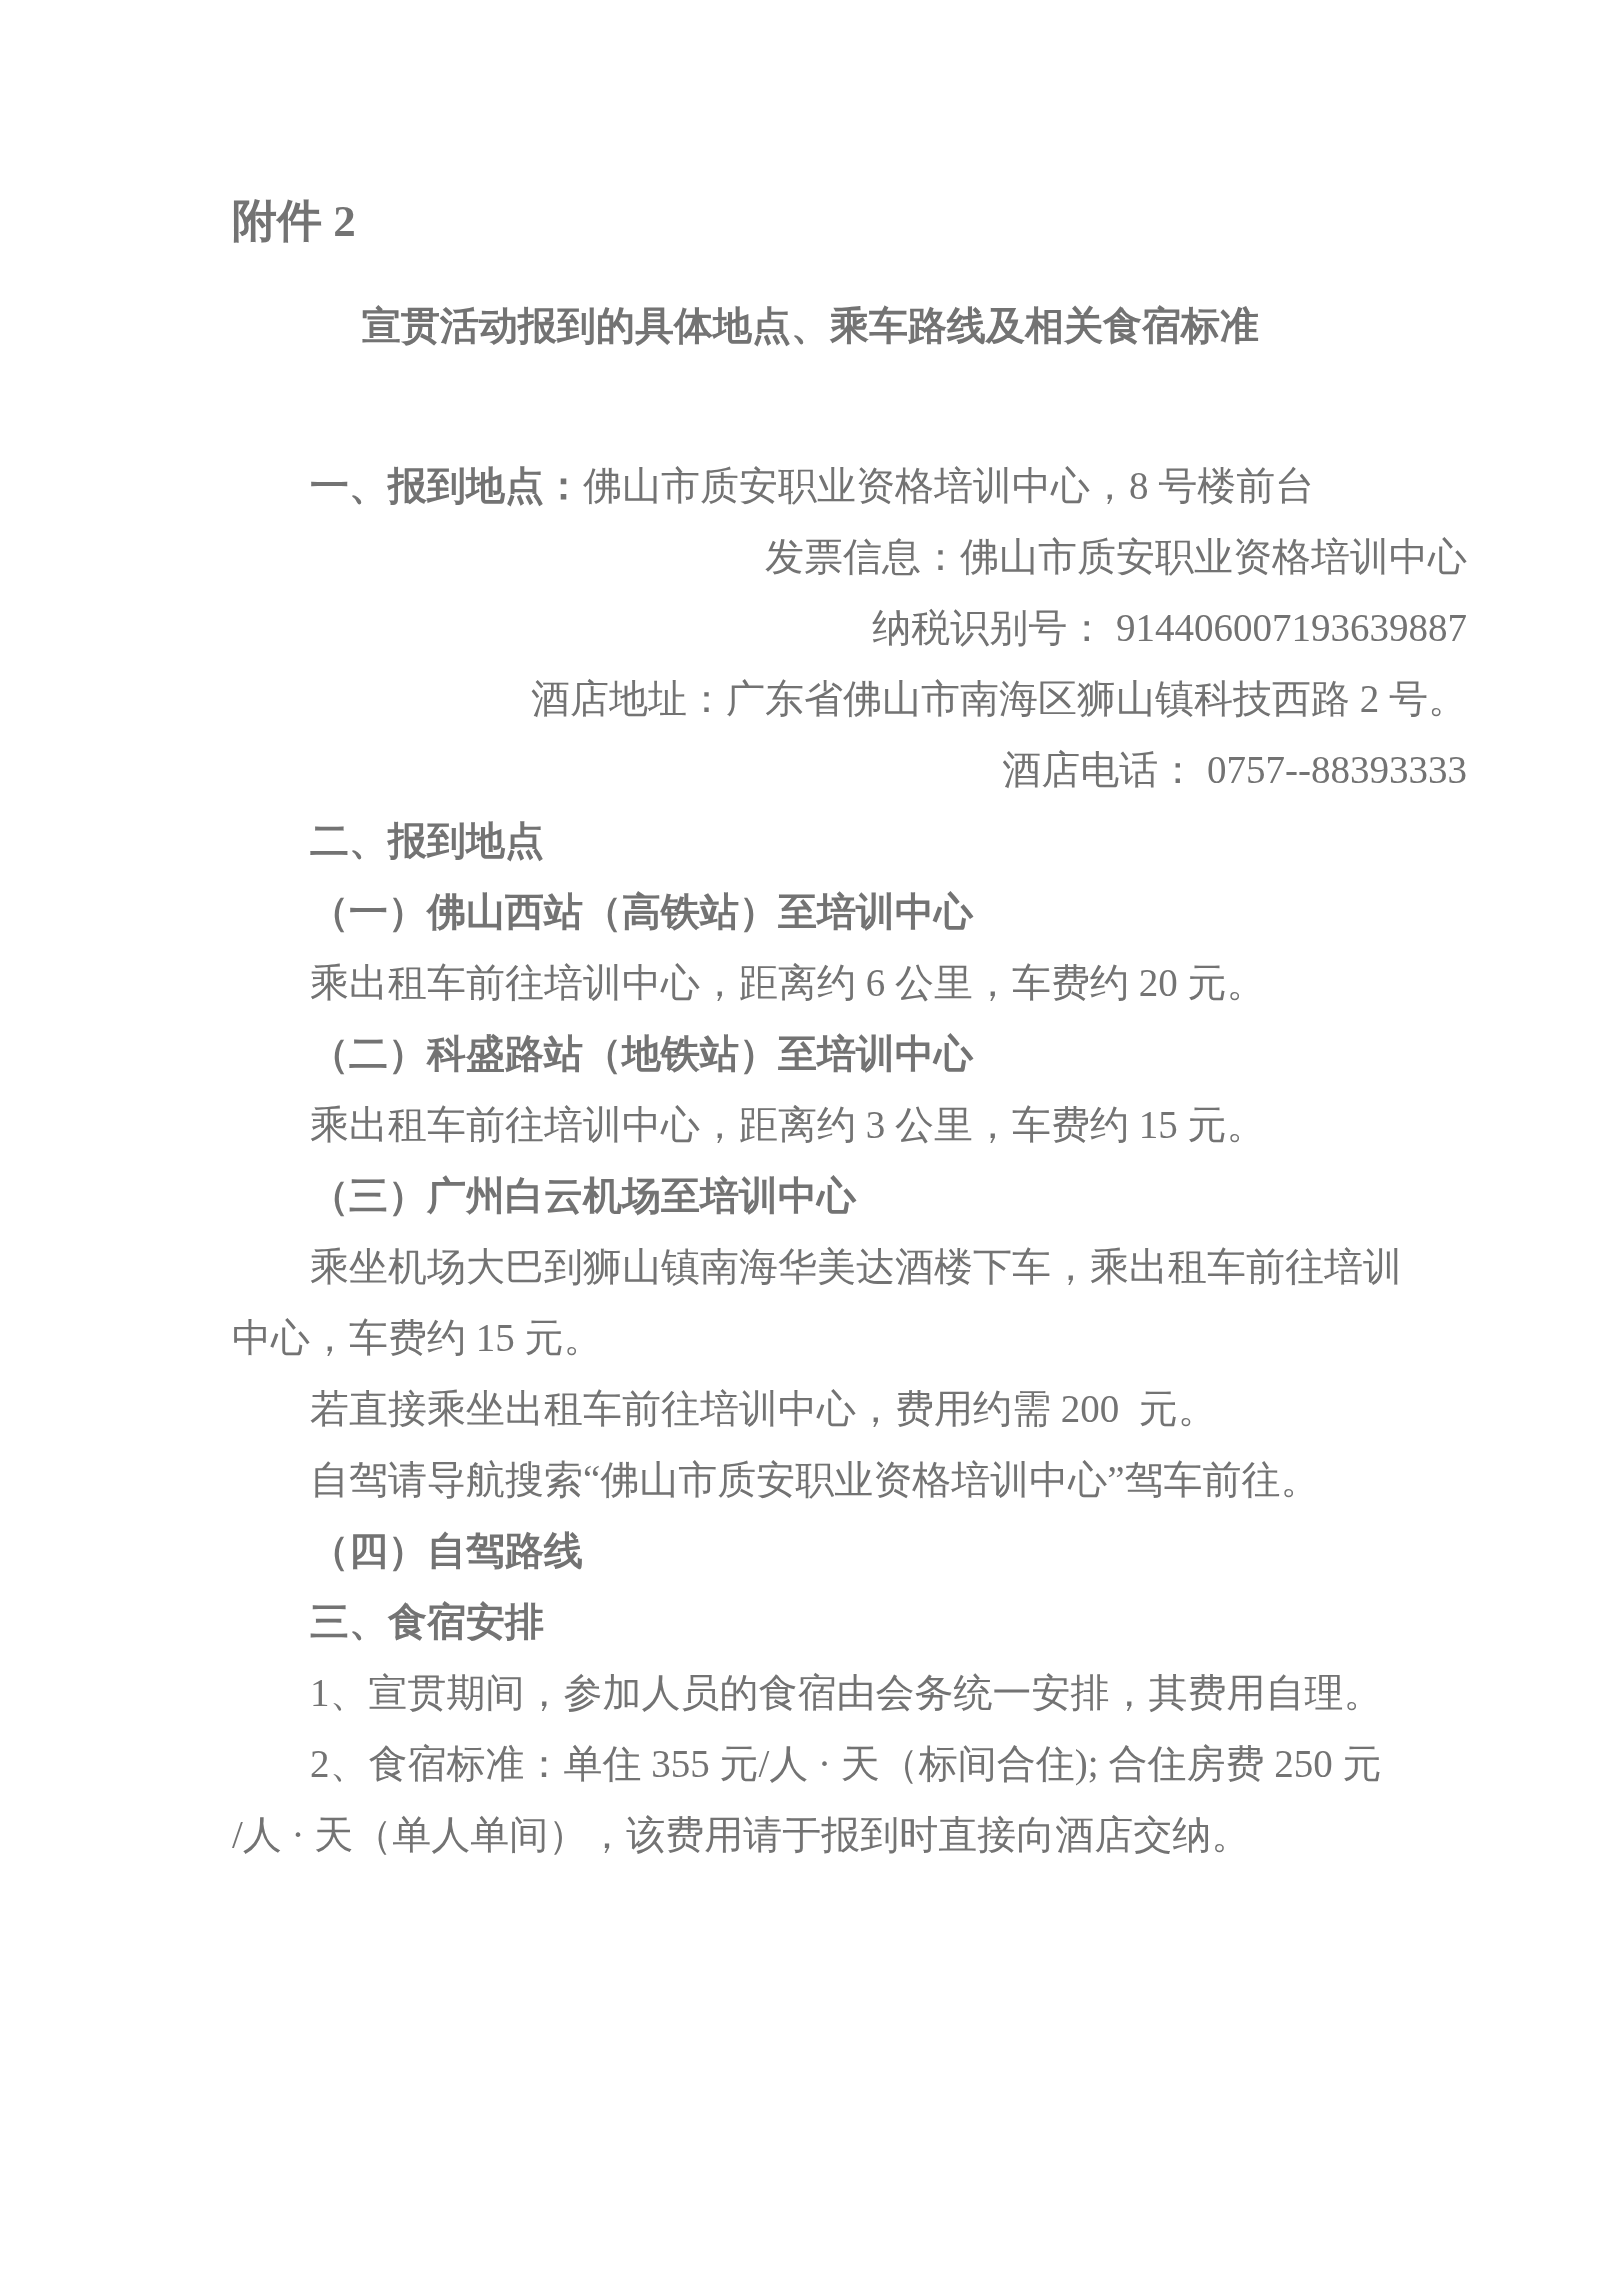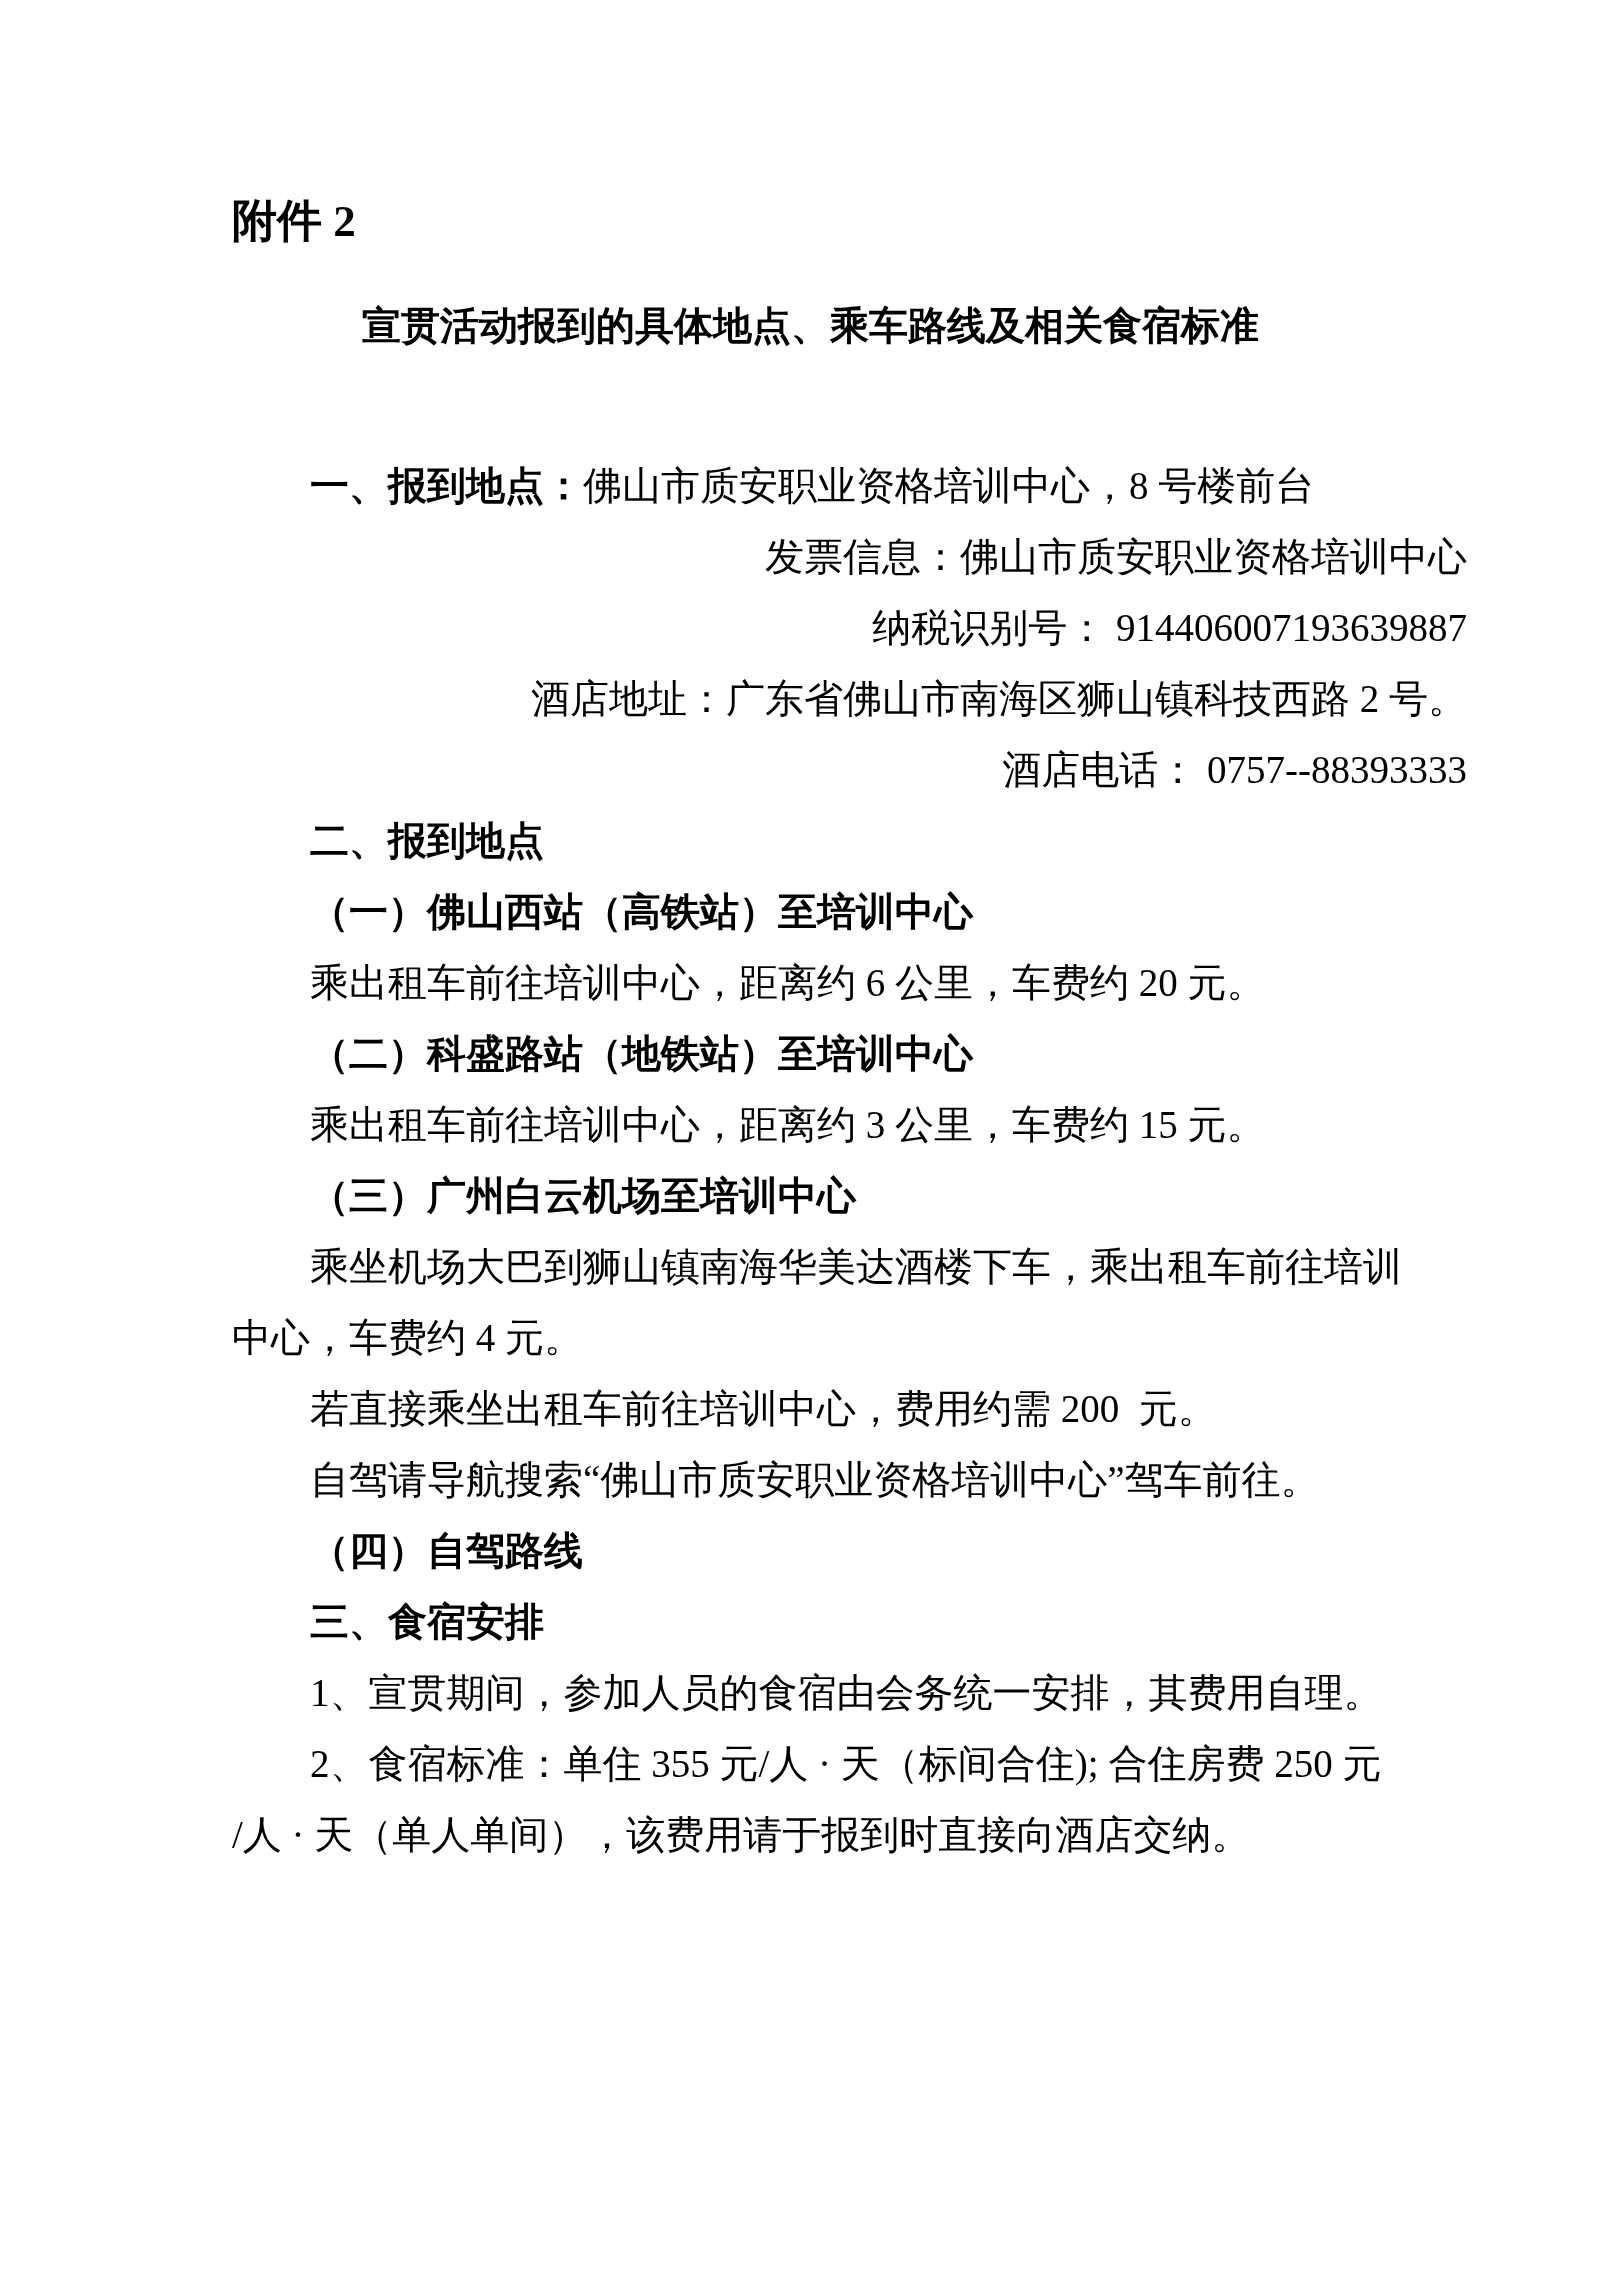--- a/index.html
+++ b/index.html
@@ -5,21 +5,21 @@
   html, body {
     margin: 0;
     padding: 0;
     background: #ffffff;
   }
   .page {
     position: relative;
     width: 1621px;
     height: 2293px;
     background: #ffffff;
-    color: #000000;
+    color: #737373;
     font-family: "Liberation Serif", "DejaVu Serif", serif;
     overflow: hidden;
   }
   .attachment-label {
     position: absolute;
     left: 232px;
     top: 190px;
     font-size: 45px;
     line-height: 63px;
     font-weight: 700;
@@ -76,21 +76,21 @@
       <div class="line ind-4"><span class="seg-normal">纳税识别号： 914406007193639887</span></div>
       <div class="line ind-4"><span class="seg-normal">酒店地址：广东省佛山市南海区狮山镇科技西路 2 号。</span></div>
       <div class="line ind-4"><span class="seg-normal">酒店电话： 0757--88393333</span></div>
       <div class="line ind-2"><span class="seg-heading">二、报到地点</span></div>
       <div class="line ind-2"><span class="seg-heading">（一）佛山西站（高铁站）至培训中心</span></div>
       <div class="line ind-2"><span class="seg-normal">乘出租车前往培训中心，距离约 6 公里，车费约 20 元。</span></div>
       <div class="line ind-2"><span class="seg-heading">（二）科盛路站（地铁站）至培训中心</span></div>
       <div class="line ind-2"><span class="seg-normal">乘出租车前往培训中心，距离约 3 公里，车费约 15 元。</span></div>
       <div class="line ind-2"><span class="seg-heading">（三）广州白云机场至培训中心</span></div>
       <div class="line ind-2"><span class="seg-normal">乘坐机场大巴到狮山镇南海华美达酒楼下车，乘出租车前往培训</span></div>
-      <div class="line ind-0"><span class="seg-normal">中心，车费约 4 元。</span></div>
+      <div class="line ind-0"><span class="seg-normal">中心，车费约 15 元。</span></div>
       <div class="line ind-2"><span class="seg-normal">若直接乘坐出租车前往培训中心，费用约需 200  元。</span></div>
       <div class="line ind-2"><span class="seg-normal">自驾请导航搜索“佛山市质安职业资格培训中心”驾车前往。</span></div>
       <div class="line ind-2"><span class="seg-heading">（四）自驾路线</span></div>
       <div class="line ind-2"><span class="seg-heading">三、食宿安排</span></div>
       <div class="line ind-2"><span class="seg-normal">1、宣贯期间，参加人员的食宿由会务统一安排，其费用自理。</span></div>
       <div class="line ind-2"><span class="seg-normal">2、食宿标准：单住 355 元/人 · 天（标间合住); 合住房费 250 元</span></div>
       <div class="line ind-0"><span class="seg-normal">/人 · 天（单人单间），该费用请于报到时直接向酒店交纳。</span></div>
     </div>
 </div>
 

